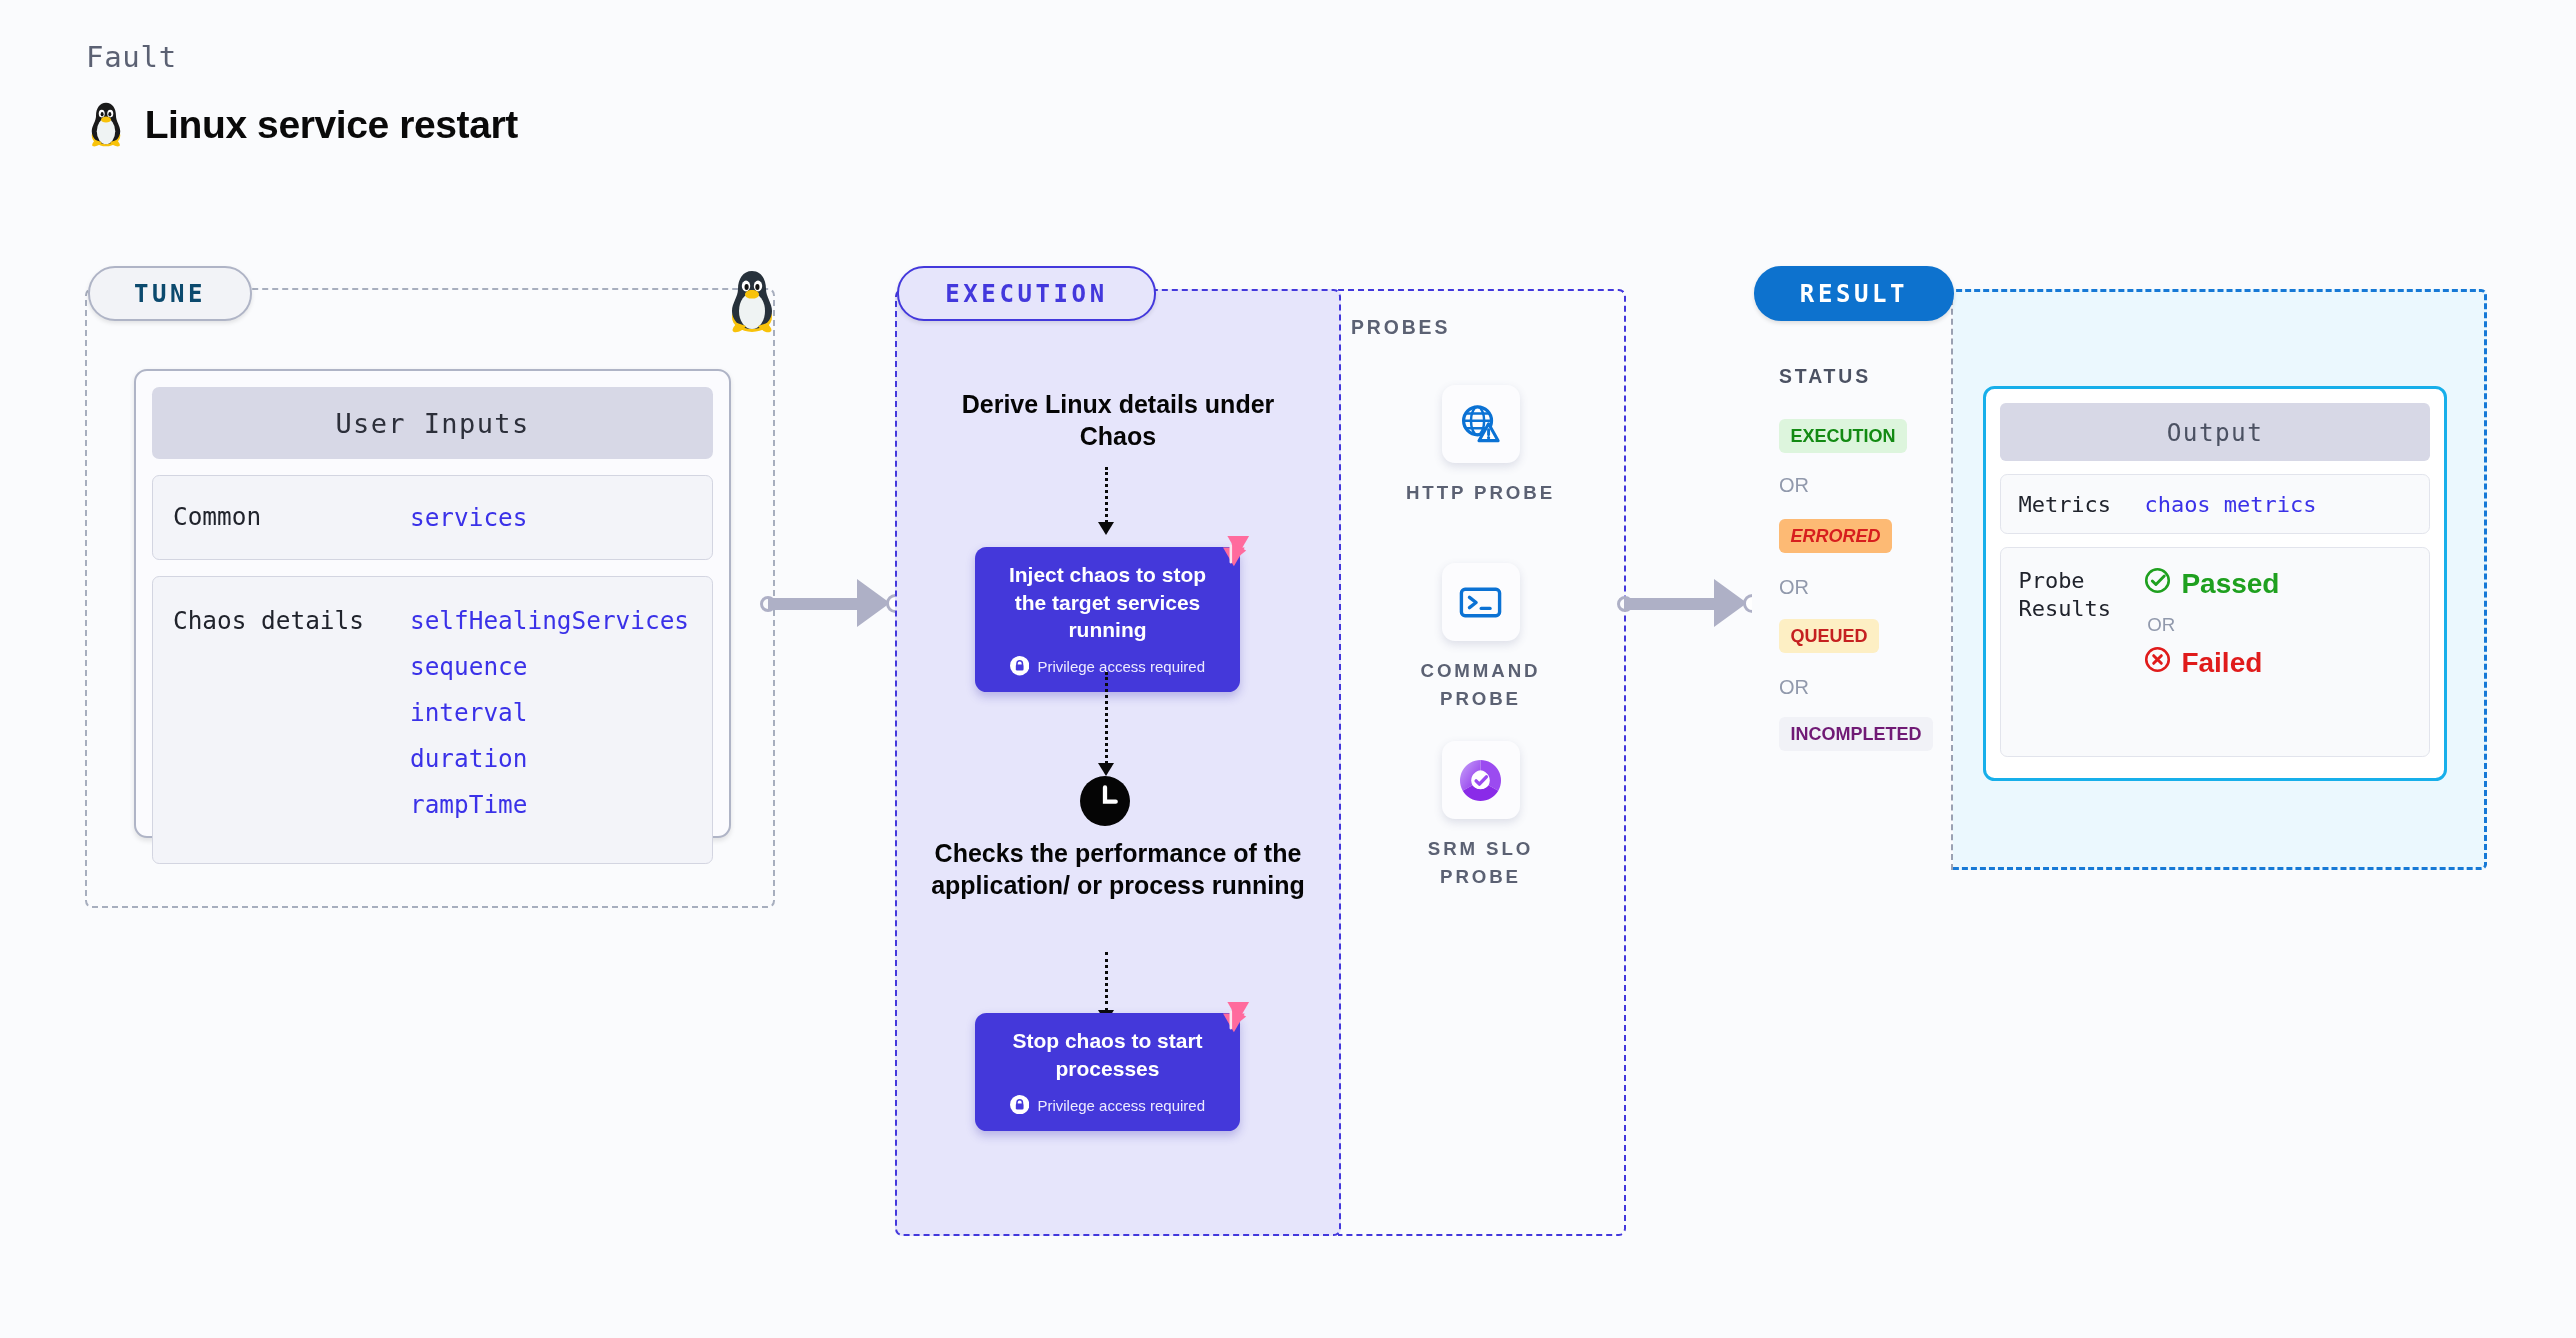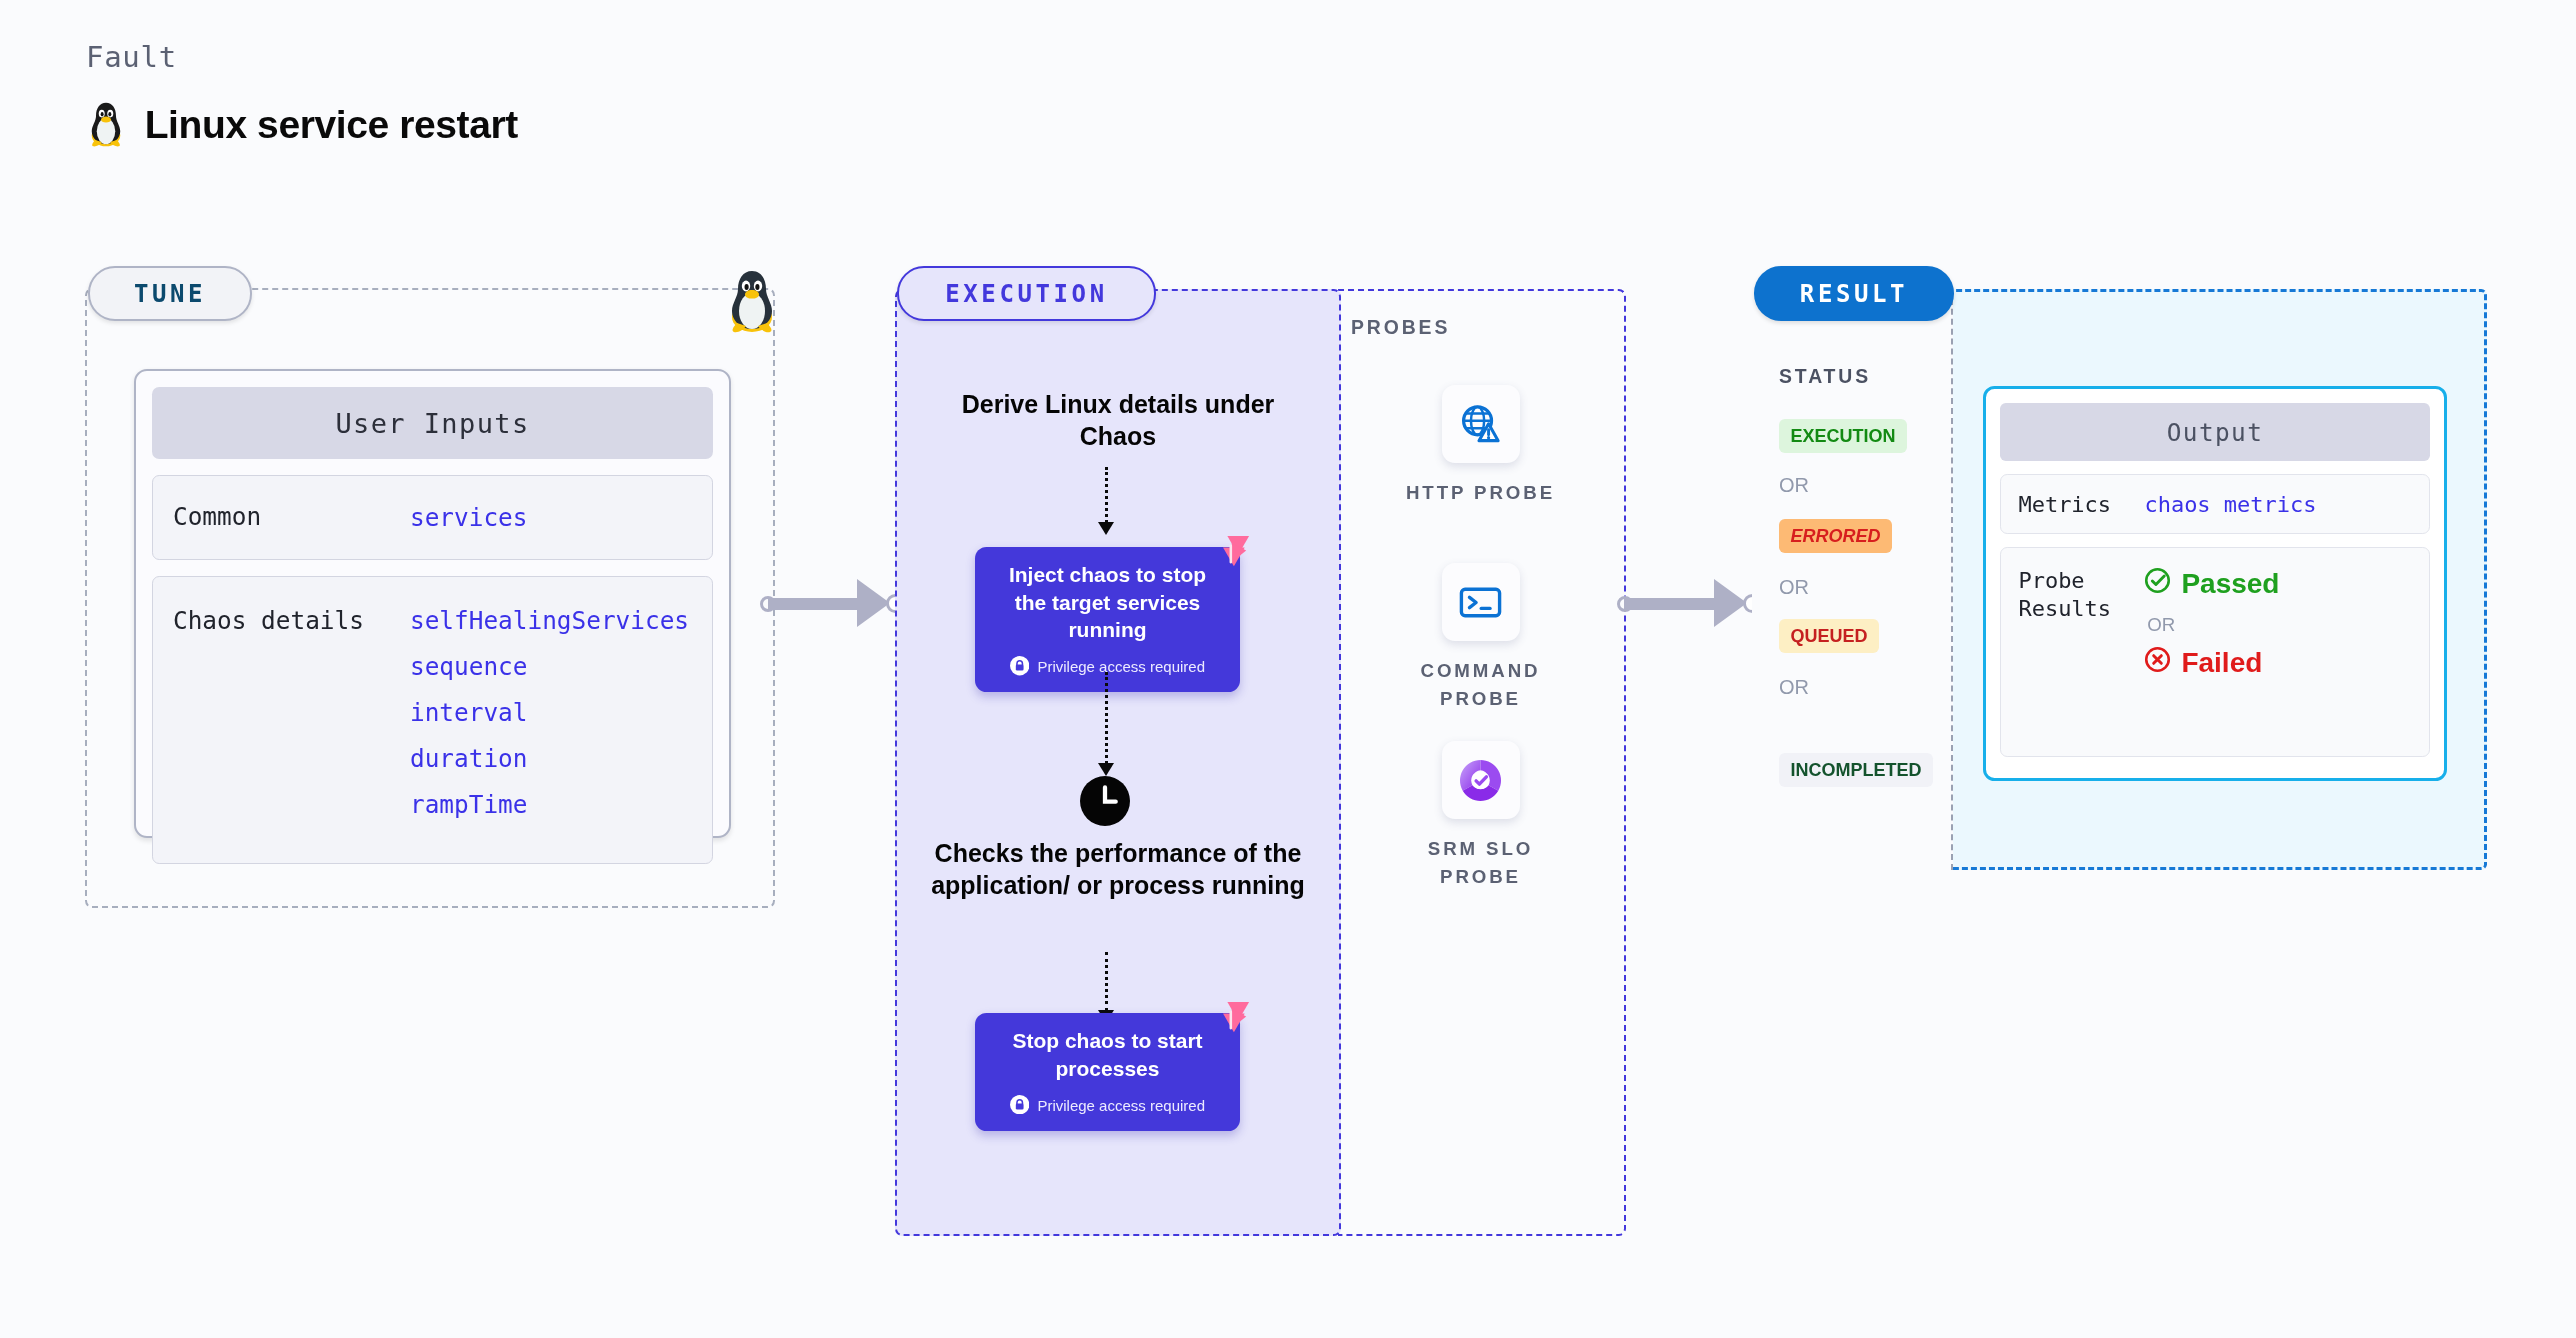--- a/index.html
+++ b/index.html
@@ -310,21 +310,21 @@
 <div id="status-col"></div>
 <div class="badge" id="result-badge">RESULT</div>
 <div id="status-label">STATUS</div>
 
 <div class="stat" style="top:419px;background:#DDF5DD;color:#138A13;">EXECUTION</div>
 <div class="orlbl" style="top:474px;">OR</div>
 <div class="stat" style="top:519px;background:#fdba74;color:#D71E1E;font-style:italic;">ERRORED</div>
 <div class="orlbl" style="top:576px;">OR</div>
 <div class="stat" style="top:619px;background:#FDEFC4;color:#C52020;">QUEUED</div>
 <div class="orlbl" style="top:676px;">OR</div>
-<div class="stat" style="top:753px;background:#F1F2F7;color:#14532d;">INCOMPLETED</div>
+<div class="stat" style="top:717px;background:#F1F2F7;color:#701a75;">INCOMPLETED</div>
 
 <div id="output-card">
   <div id="out-head">Output</div>
 
   <div class="out-row" id="out-metrics">
     <div class="out-key">Metrics</div>
     <div class="metric-val">chaos metrics</div>
   </div>
 
   <div class="out-row" id="out-probe">

